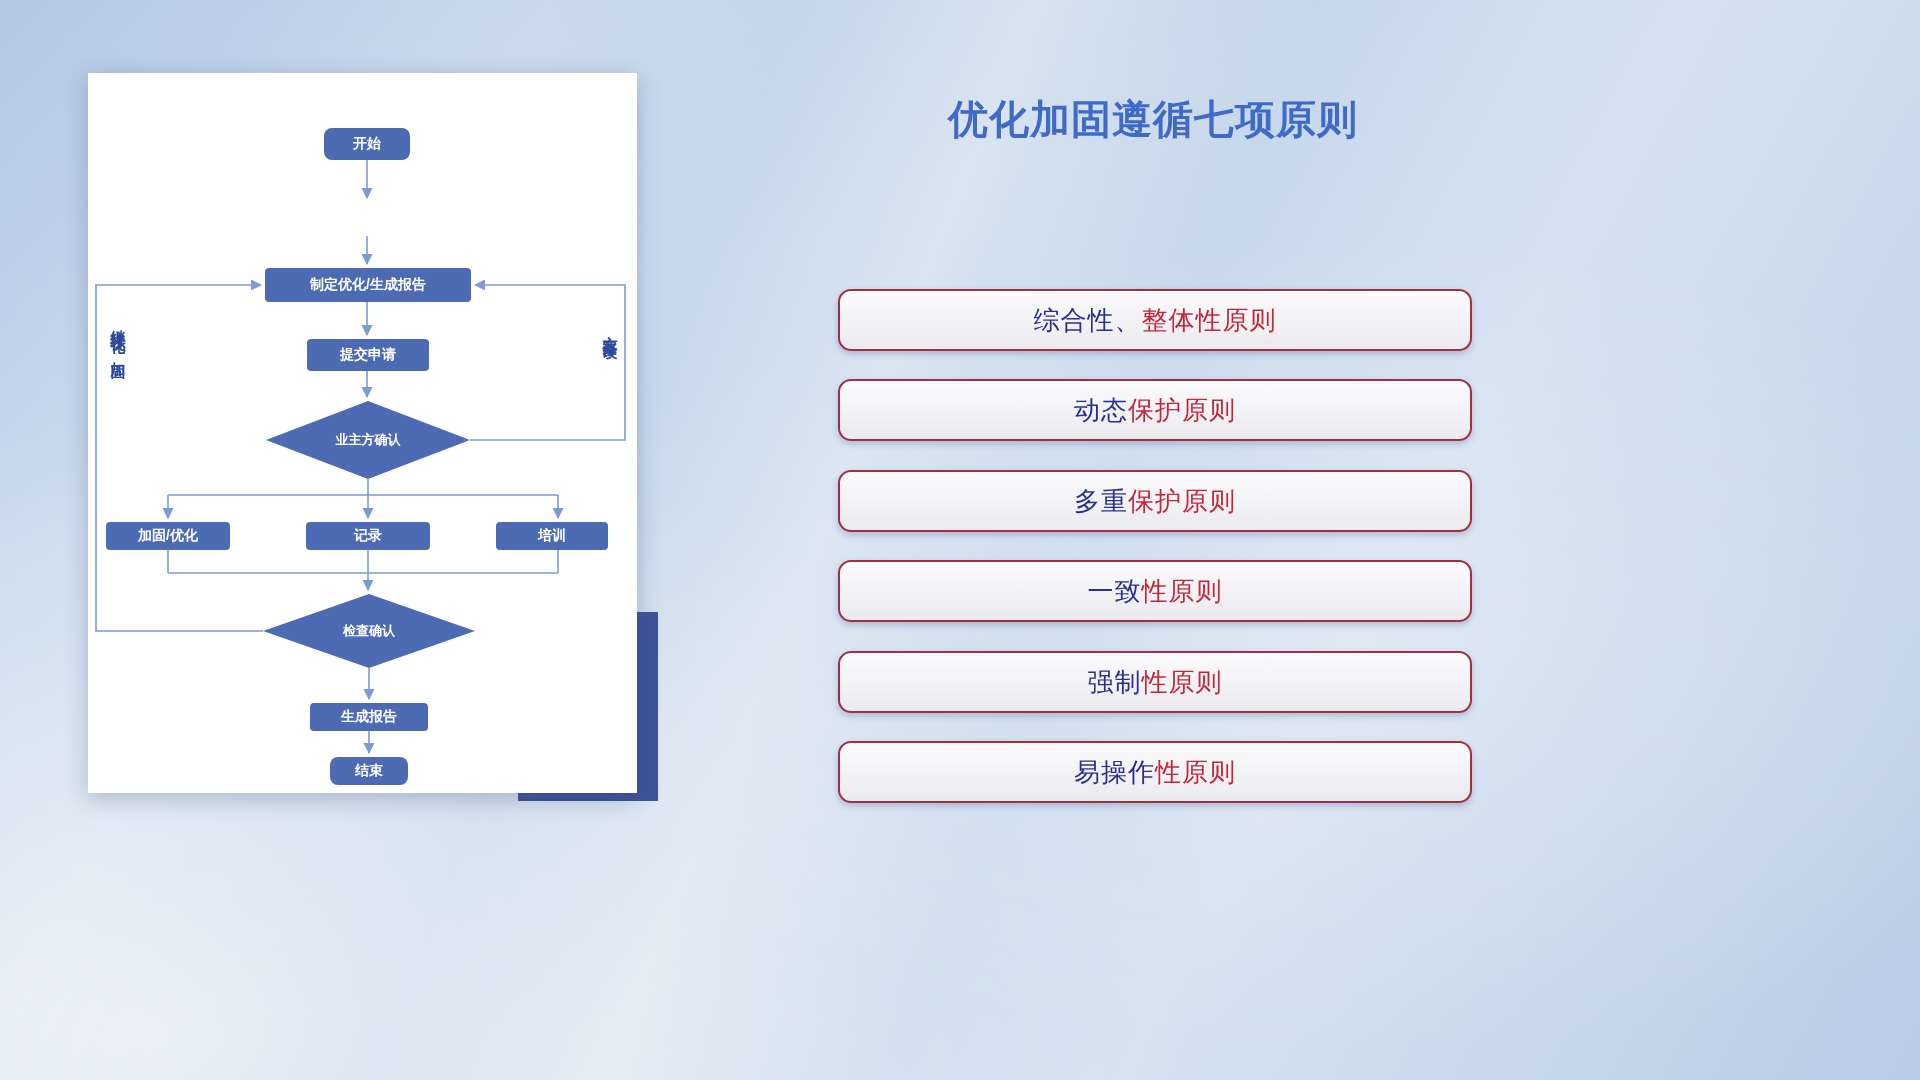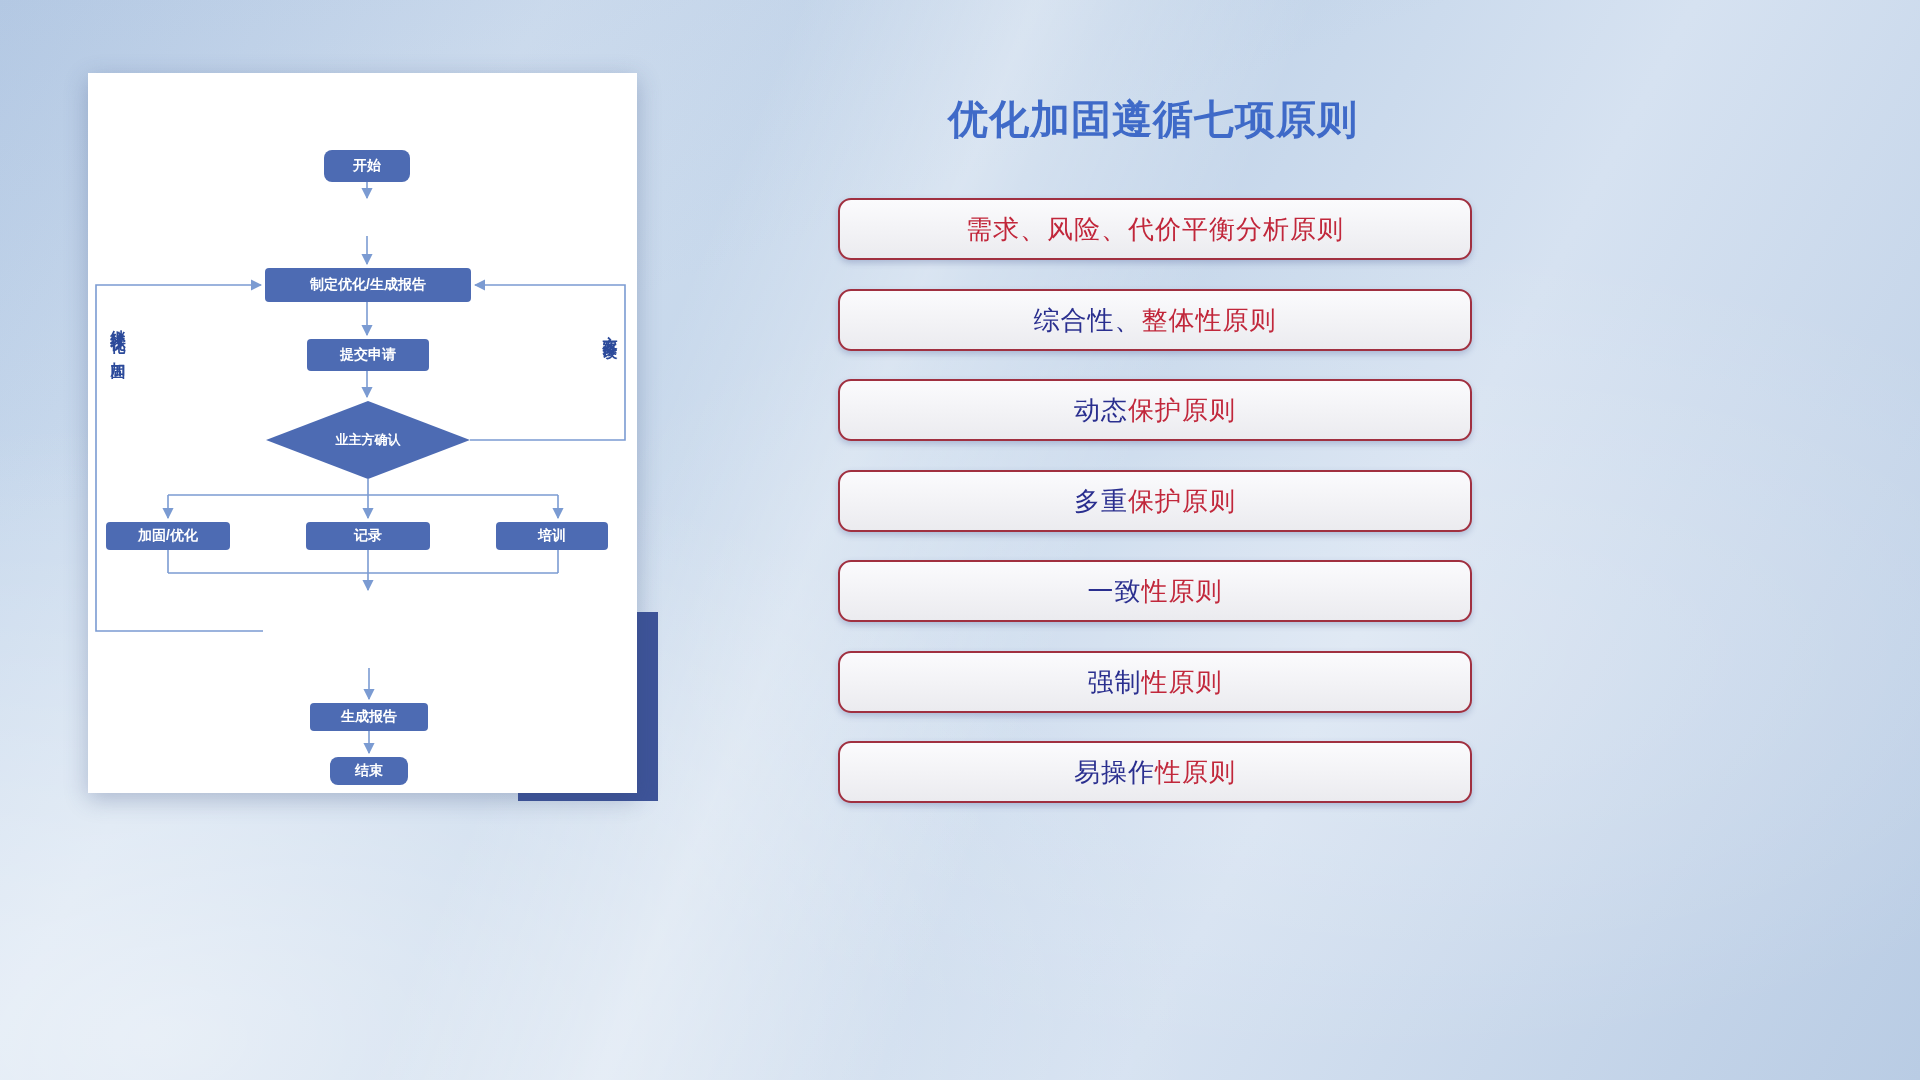--- a/index.html
+++ b/index.html
@@ -96,52 +96,49 @@
         <line x1="470" y1="477" x2="470" y2="500"></line>
         <line x1="80" y1="500" x2="470" y2="500"></line>
         <line x1="280" y1="477" x2="280" y2="517" marker-end="url(#arr)"></line>
         <line x1="281" y1="595" x2="281" y2="626" marker-end="url(#arr)"></line>
         <line x1="281" y1="658" x2="281" y2="680" marker-end="url(#arr)"></line>
         <polyline points="382,367 537,367 537,212 387,212" marker-end="url(#arr)"></polyline>
         <polyline points="175,558 8,558 8,212 173,212" marker-end="url(#arr)"></polyline>
       </g>
     </svg>
 
-    <div class="fnode pill" style="left:236px;top:55px;width:86px;height:32px;margin-top:22px;">开始</div>
+    <div class="fnode pill" style="left:236px;top:55px;width:86px;height:32px;">开始</div>
 
 
     <div class="fnode" style="left:177px;top:195px;width:206px;height:34px;">制定优化/生成报告</div>
 
     <div class="fnode" style="left:219px;top:266px;width:122px;height:32px;">提交申请</div>
 
     <div class="fdiamond" style="left:178px;top:328px;width:204px;height:78px;">业主方确认</div>
 
     <div class="fnode" style="left:18px;top:449px;width:124px;height:28px;">加固/优化</div>
 
     <div class="fnode" style="left:218px;top:449px;width:124px;height:28px;">记录</div>
 
     <div class="fnode" style="left:408px;top:449px;width:112px;height:28px;">培训</div>
 
+    <div class="fdiamond" style="left:175px;top:521px;width:212px;height:74px;">检查确认</div>
 
     <div class="fnode" style="left:222px;top:630px;width:118px;height:28px;">生成报告</div>
 
     <div class="fnode pill" style="left:242px;top:684px;width:78px;height:28px;">结束</div>
 
     <div class="vlabel" style="left:20px;top:245px;height:160px;">继续优化/加固</div>
 
     <div class="vlabel" style="left:512px;top:250px;height:110px;">方案修改</div>
 
   </div>
 
   <div class="right-title">优化加固遵循七项原则</div>
 
-  <div class="principle" style="top:198px;">
-    <span class="blue"></span>
-      <span class="red">需求、风险、代价平衡分析原则</span>
-  </div>
 
   <div class="principle" style="top:289px;">
     <span class="blue">综合性、</span>
       <span class="red">整体性原则</span>
   </div>
 
   <div class="principle" style="top:379px;">
     <span class="blue">动态</span>
       <span class="red">保护原则</span>
   </div>

